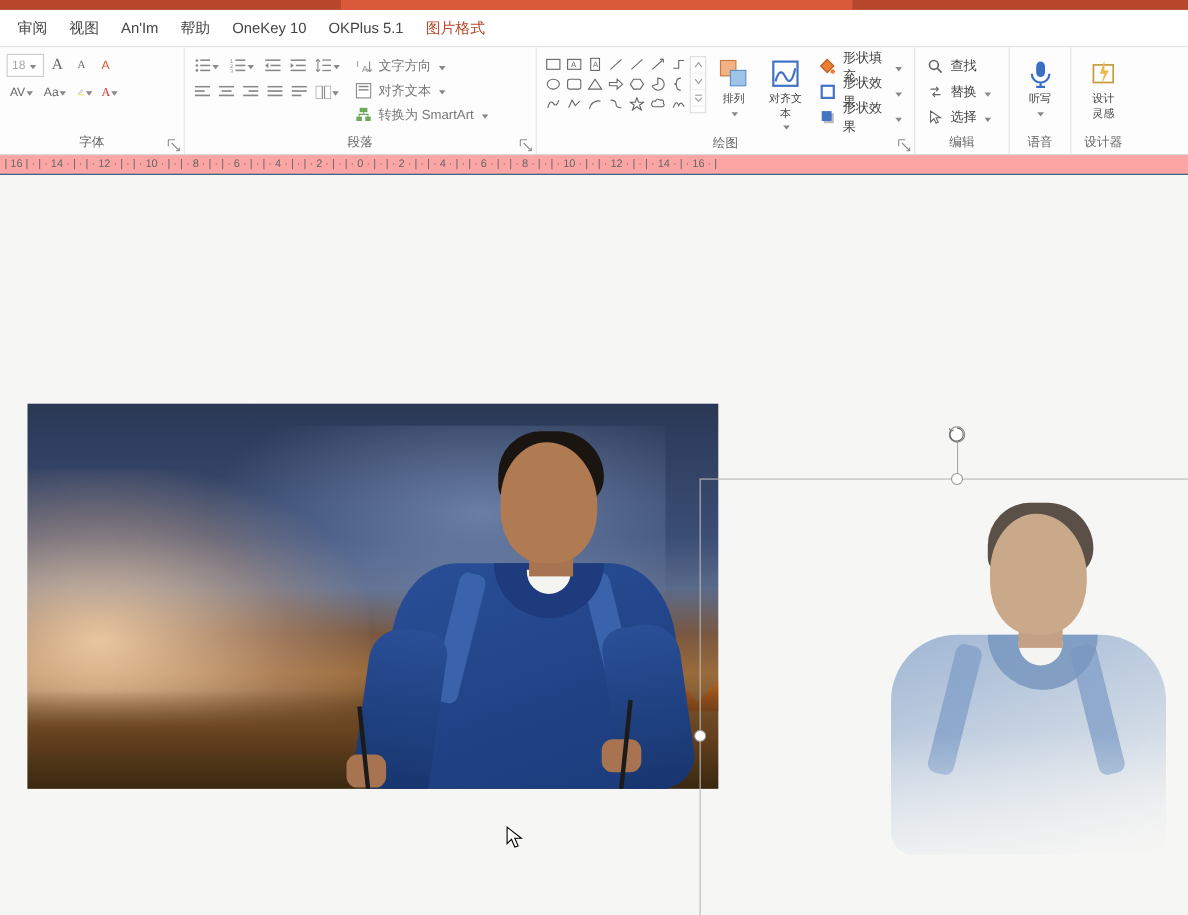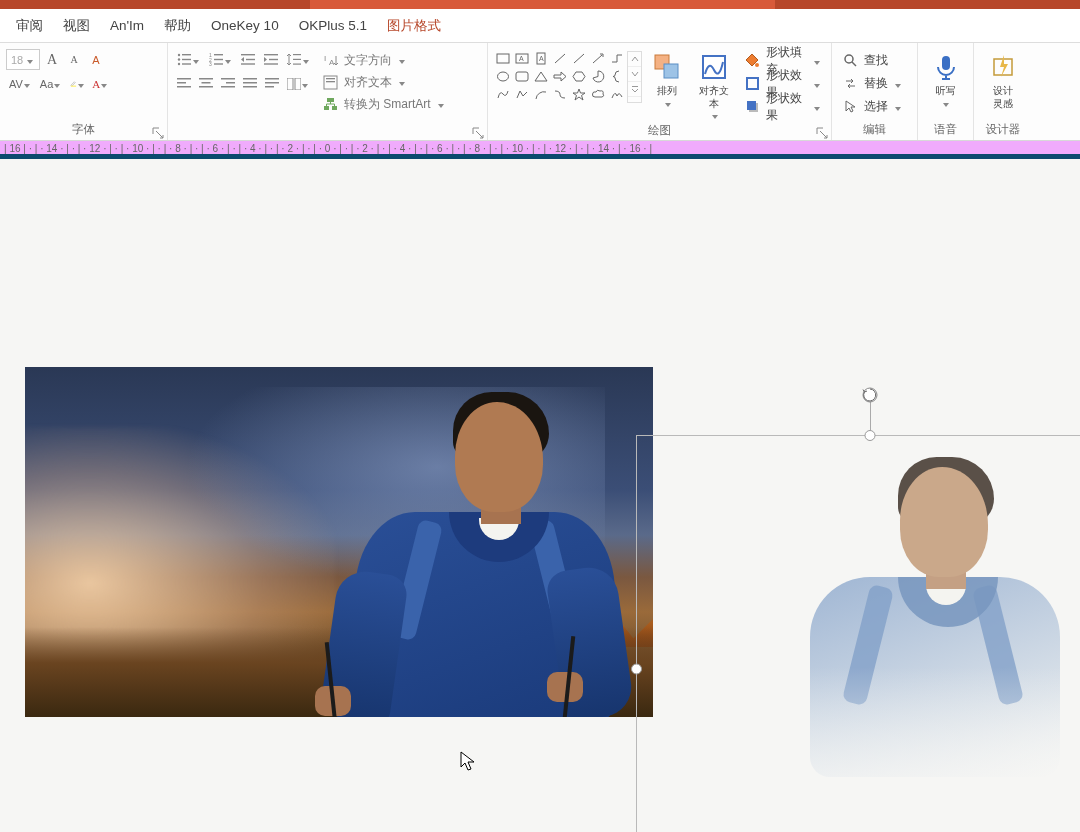--- a/index.html
+++ b/index.html
@@ -38,21 +38,21 @@
 .shape-cell { width: 17px; height: 15px; display: flex; align-items: center; justify-content: center; color: #5a5a5a; }
 .shape-cell svg { width: 14px; height: 13px; }
 .gallery-wrap { display:flex; }
 .gallery-scroll { display:flex; flex-direction:column; margin-left:2px; border:1px solid #ddd; }
 .gallery-scroll div { width:13px; height:15px; display:flex; align-items:center; justify-content:center; border-bottom:1px solid #eee; }
 
 .small-line { display:flex; align-items:center; gap:6px; height:23px; font-size:12px; color:#444; cursor:pointer; padding: 0 4px;}
 .small-line .ic { width:16px; height:16px; display:flex; align-items:center; justify-content:center;}
 .small-line .ic svg { width:15px; height:15px; }
 
-.ruler { height: 18px; background: #f0abfc; border-bottom: 5px solid #0c4a6e; font-size: 10px; color: #666; display: flex; align-items: flex-end; padding-left: 4px; letter-spacing: 0; user-select:none; overflow:hidden; white-space:nowrap;}
+.ruler { height: 18px; background: #fca5a5; border-bottom: 1px solid #0c4a6e; font-size: 10px; color: #666; display: flex; align-items: center; padding-left: 4px; letter-spacing: 0; user-select:none; overflow:hidden; white-space:nowrap;}
 .ruler-seg { display:inline-block; }
 
 .canvas { position: absolute; left: 0; top: 159px; right: 0; bottom: 0; background: #f6f6f4; }
 
 .photo { position: absolute; left: 25px; top: 208px; width: 628px; height: 350px; background: linear-gradient(180deg,#2a3855 0%, #3b4e76 35%, #5a6a8a 48%, #7a5840 60%, #9a6a3a 70%, #3a3020 100%); overflow:hidden; }
 .photo .clouds { position:absolute; left:-40px; top:60px; width:350px; height:260px; background: radial-gradient(ellipse at 30% 60%, rgba(245,210,170,0.9), rgba(200,160,130,0.4) 50%, transparent 75%); filter: blur(2px);}
 .photo .clouds2 { position:absolute; left:160px; top:20px; width:420px; height:200px; background: radial-gradient(ellipse at 60% 40%, rgba(140,160,200,0.6), transparent 70%); }
 .person { position:absolute; left:250px; top:25px; width:320px; height:325px; }
 .head { position:absolute; left:180px; top:10px; width:88px; height:110px; background:#b07a52; border-radius: 44px 48px 40px 40px / 56px 60px 50px 50px; }
 .hair { position:absolute; left:178px; top:0px; width:96px; height:66px; background:#1a1510; border-radius: 48px 52px 26px 20px / 48px 52px 30px 20px;}
@@ -279,20 +279,21 @@
                 <rect x="1" y="9" width="5" height="4" fill="#6fa85e"></rect>
                 <rect x="9" y="9" width="5" height="4" fill="#6fa85e"></rect>
                 <path d="M7.5 5 V7 M3.5 9 V7 H11.5 V9" stroke="#6fa85e" fill="none"></path>
               </svg>
             </span>
           <span>转换为 SmartArt</span>
             <span class="dd"></span>
         </div>
       </div>
     </div>
+    <div class="ribbon-group-label">段落</div>
     <div class="ribbon-expand"><svg viewBox="0 0 12 12">
           <path d="M1 1 H7 M1 1 V7 M4 4 L11 11 M8 11 H11 V8" stroke="#888" fill="none"></path>
         </svg></div>
   </div>
 
   <div class="ribbon-group" style="width:344px">
     <div class="group-body">
       <div class="gallery-wrap" style="padding-top:2px">
         <div class="shape-gallery">
           <div class="shape-cell">

